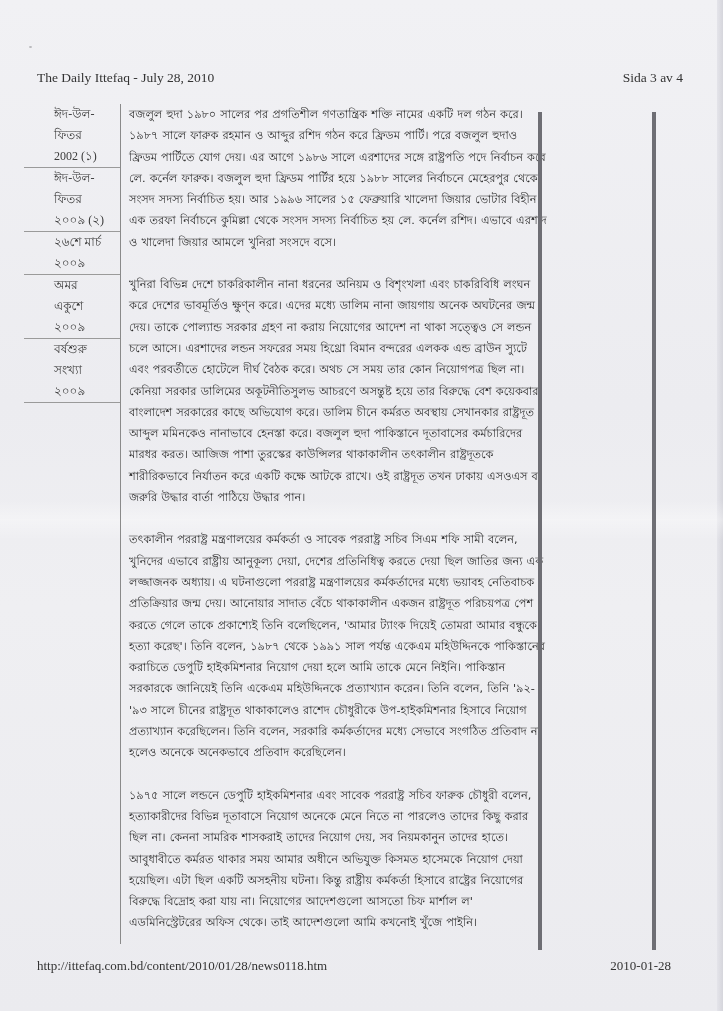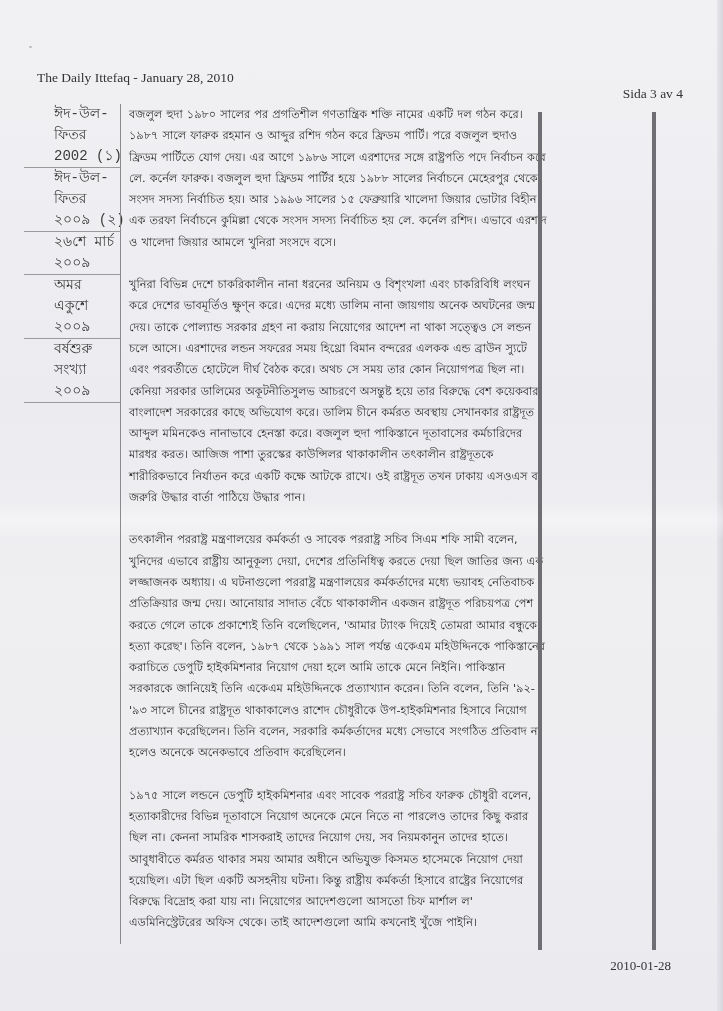--- a/index.html
+++ b/index.html
@@ -35,32 +35,32 @@
       position: absolute;
       top: 70px;
       left: 37px;
       right: 40px;
       height: 20px;
       font-family: "Liberation Serif", serif;
       font-size: 13.5px;
       color: #333;
     }
     .header .title { position: absolute; left: 0; top: 0; }
-    .header .page-num { position: absolute; right: 0; top: 16px; }
+    .header .page-num { position: absolute; right: 0; top: 0; }
 
     .sidebar {
       position: absolute;
       top: 104px;
       left: 24px;
       width: 96px;
       border-right: 1px solid #8a8a8a;
     }
     .sidebar-item {
-      font-family: Liberation Mono, monospace;
-      font-size: 14px;
+      font-family: Liberation Serif, serif;
+      font-size: 12px;
       line-height: 21px;
       color: #3a3a3a;
       padding: 0 3px 0 30px;
       border-bottom: 1px solid #9a9a9a;
     }
     .sidebar-item .line { display: block; white-space: nowrap; }
 
     .main-column {
       position: absolute;
       top: 104px;
@@ -110,21 +110,21 @@
     }
   </style>
 </head>
 <body>
 
 <div class="page-edge"></div>
 <div class="fold-band"></div>
 <div class="speck"></div>
 
 <div class="header">
-  <span class="title">The Daily Ittefaq - January 28, 2010</span>
+  <span class="title">The Daily Ittefaq - July 28, 2010</span>
   <span class="page-num">Sida 3 av 4</span>
 </div>
 
 <nav class="sidebar">
   <div class="sidebar-item">
     <span class="line">ঈদ-উল-</span>
     <span class="line">ফিতর</span>
     <span class="line">2002 (১)</span>
   </div>
   <div class="sidebar-item">
@@ -152,14 +152,15 @@
   <p class="para">বজলুল হুদা ১৯৮০ সালের পর প্রগতিশীল গণতান্ত্রিক শক্তি নামের একটি দল গঠন করে। ১৯৮৭ সালে ফারুক রহমান ও আব্দুর রশিদ গঠন করে ফ্রিডম পার্টি। পরে বজলুল হুদাও ফ্রিডম পার্টিতে যোগ দেয়। এর আগে ১৯৮৬ সালে এরশাদের সঙ্গে রাষ্ট্রপতি পদে নির্বাচন করে লে. কর্নেল ফারুক। বজলুল হুদা ফ্রিডম পার্টির হয়ে ১৯৮৮ সালের নির্বাচনে মেহেরপুর থেকে সংসদ সদস্য নির্বাচিত হয়। আর ১৯৯৬ সালের ১৫ ফেব্রুয়ারি খালেদা জিয়ার ভোটার বিহীন এক তরফা নির্বাচনে কুমিল্লা থেকে সংসদ সদস্য নির্বাচিত হয় লে. কর্নেল রশিদ। এভাবে এরশাদ ও খালেদা জিয়ার আমলে খুনিরা সংসদে বসে।</p>
   <p class="para">খুনিরা বিভিন্ন দেশে চাকরিকালীন নানা ধরনের অনিয়ম ও বিশৃংখলা এবং চাকরিবিধি লংঘন করে দেশের ভাবমূর্তিও ক্ষুণ্ন করে। এদের মধ্যে ডালিম নানা জায়গায় অনেক অঘটনের জন্ম দেয়। তাকে পোল্যান্ড সরকার গ্রহণ না করায় নিয়োগের আদেশ না থাকা সত্ত্বেও সে লন্ডন চলে আসে। এরশাদের লন্ডন সফরের সময় হিথ্রো বিমান বন্দরের এলকক এন্ড ব্রাউন স্যুটে এবং পরবর্তীতে হোটেলে দীর্ঘ বৈঠক করে। অথচ সে সময় তার কোন নিয়োগপত্র ছিল না। কেনিয়া সরকার ডালিমের অকূটনীতিসুলভ আচরণে অসন্তুষ্ট হয়ে তার বিরুদ্ধে বেশ কয়েকবার বাংলাদেশ সরকারের কাছে অভিযোগ করে। ডালিম চীনে কর্মরত অবস্থায় সেখানকার রাষ্ট্রদূত আব্দুল মমিনকেও নানাভাবে হেনস্তা করে। বজলুল হুদা পাকিস্তানে দূতাবাসের কর্মচারিদের মারধর করত। আজিজ পাশা তুরস্কের কাউন্সিলর থাকাকালীন তৎকালীন রাষ্ট্রদূতকে শারীরিকভাবে নির্যাতন করে একটি কক্ষে আটকে রাখে। ওই রাষ্ট্রদূত তখন ঢাকায় এসওএস বা জরুরি উদ্ধার বার্তা পাঠিয়ে উদ্ধার পান।</p>
   <p class="para">তৎকালীন পররাষ্ট্র মন্ত্রণালয়ের কর্মকর্তা ও সাবেক পররাষ্ট্র সচিব সিএম শফি সামী বলেন, খুনিদের এভাবে রাষ্ট্রীয় আনুকূল্য দেয়া, দেশের প্রতিনিধিত্ব করতে দেয়া ছিল জাতির জন্য এক লজ্জাজনক অধ্যায়। এ ঘটনাগুলো পররাষ্ট্র মন্ত্রণালয়ের কর্মকর্তাদের মধ্যে ভয়াবহ নেতিবাচক প্রতিক্রিয়ার জন্ম দেয়। আনোয়ার সাদাত বেঁচে থাকাকালীন একজন রাষ্ট্রদূত পরিচয়পত্র পেশ করতে গেলে তাকে প্রকাশ্যেই তিনি বলেছিলেন, 'আমার ট্যাংক দিয়েই তোমরা আমার বন্ধুকে হত্যা করেছ'। তিনি বলেন, ১৯৮৭ থেকে ১৯৯১ সাল পর্যন্ত একেএম মহিউদ্দিনকে পাকিস্তানের করাচিতে ডেপুটি হাইকমিশনার নিয়োগ দেয়া হলে আমি তাকে মেনে নিইনি। পাকিস্তান সরকারকে জানিয়েই তিনি একেএম মহিউদ্দিনকে প্রত্যাখ্যান করেন। তিনি বলেন, তিনি '৯২-'৯৩ সালে চীনের রাষ্ট্রদূত থাকাকালেও রাশেদ চৌধুরীকে উপ-হাইকমিশনার হিসাবে নিয়োগ প্রত্যাখ্যান করেছিলেন। তিনি বলেন, সরকারি কর্মকর্তাদের মধ্যে সেভাবে সংগঠিত প্রতিবাদ না হলেও অনেকে অনেকভাবে প্রতিবাদ করেছিলেন।</p>
   <p class="para">১৯৭৫ সালে লন্ডনে ডেপুটি হাইকমিশনার এবং সাবেক পররাষ্ট্র সচিব ফারুক চৌধুরী বলেন, হত্যাকারীদের বিভিন্ন দূতাবাসে নিয়োগ অনেকে মেনে নিতে না পারলেও তাদের কিছু করার ছিল না। কেননা সামরিক শাসকরাই তাদের নিয়োগ দেয়, সব নিয়মকানুন তাদের হাতে। আবুধাবীতে কর্মরত থাকার সময় আমার অধীনে অভিযুক্ত কিসমত হাসেমকে নিয়োগ দেয়া হয়েছিল। এটা ছিল একটি অসহনীয় ঘটনা। কিন্তু রাষ্ট্রীয় কর্মকর্তা হিসাবে রাষ্ট্রের নিয়োগের বিরুদ্ধে বিদ্রোহ করা যায় না। নিয়োগের আদেশগুলো আসতো চিফ মার্শাল ল' এডমিনিস্ট্রেটরের অফিস থেকে। তাই আদেশগুলো আমি কখনোই খুঁজে পাইনি।</p>
 </main>
 
 <div class="rule rule-1"></div>
 <div class="rule rule-2"></div>
 
 <div class="footer">
+  <span class="url">http://ittefaq.com.bd/content/2010/01/28/news0118.htm</span>
   <span class="date">2010-01-28</span>
 </div>
 
 </body></html>

